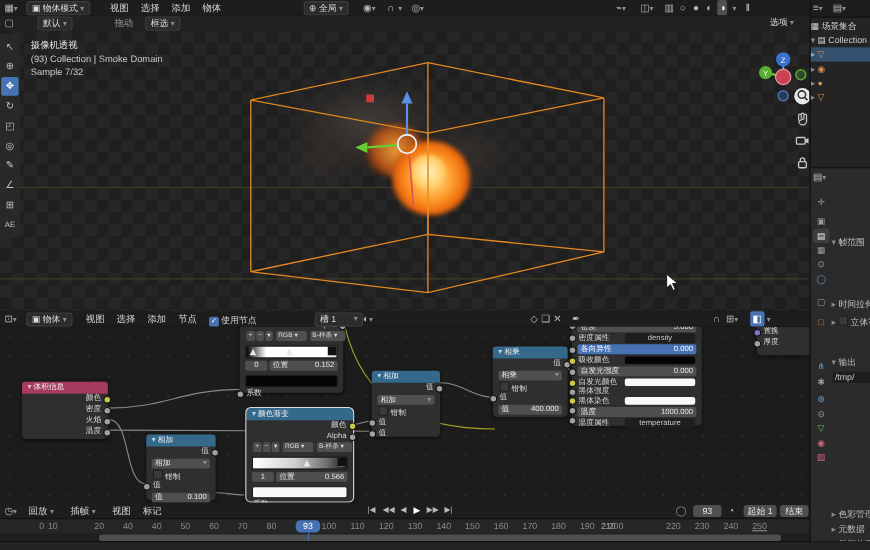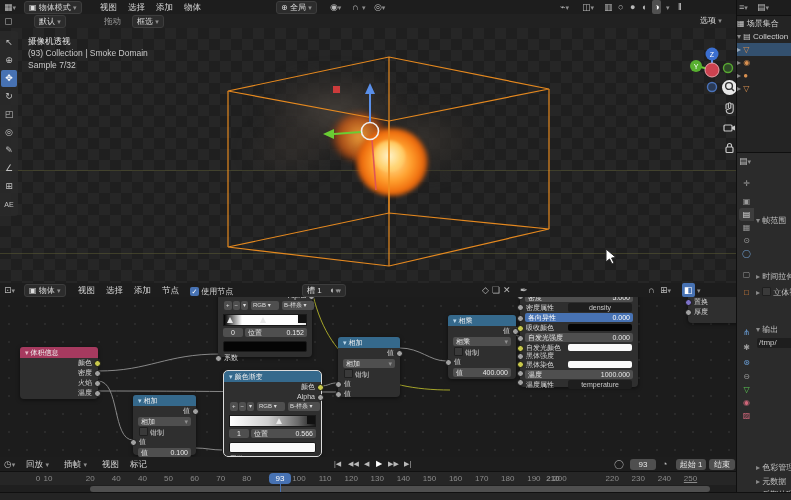--- a/index.html
+++ b/index.html
@@ -188,21 +188,21 @@
     <span class="ic" style="left:4px;">⊡<span class="dd">▾</span></span>
     <span class="pillbtn" style="left:24px;">▣ <span>物体</span> <span class="dd">▾</span></span>
     <span class="menu" style="left:78px;">视图</span>
     <span class="menu" style="left:106px;">选择</span>
     <span class="menu" style="left:134px;">添加</span>
     <span class="menu" style="left:162px;">节点</span>
     <span class="abs" style="left:190px;top:3px;">
       <span style="display:inline-block;width:9px;height:9px;background:#4772b3;border-radius:2px;color:#fff;font-size:7px;line-height:9px;text-align:center;">✓</span>
       <span style="color:#d5d5d5;">使用节点</span>
     </span>
-    <span class="pillbtn" style="left:286px;width:34px;margin-left:16px;"><span>槽 1</span> <span class="dd" style="float:right;">▾</span></span>
+    <span class="pillbtn" style="left:286px;width:34px;"><span>槽 1</span> <span class="dd" style="float:right;">▾</span></span>
     <span class="ic" style="left:330px;">◐<span class="dd">▾</span></span>
     <span class="ic" style="left:482px;">◇</span>
     <span class="ic" style="left:492px;">❏</span>
     <span class="ic" style="left:503px;">✕</span>
     <span class="ic" style="left:520px;">✒</span>
     <span class="ic" style="left:648px;">∩</span>
     <span class="ic" style="left:660px;">⊞<span class="dd">▾</span></span>
     <span class="ic" style="left:682px;background:#4772b3;border-radius:2px;padding:0 2px;color:#fff;">◧</span>
     <span class="ic" style="left:697px;"><span class="dd">▾</span></span>
   </div>

